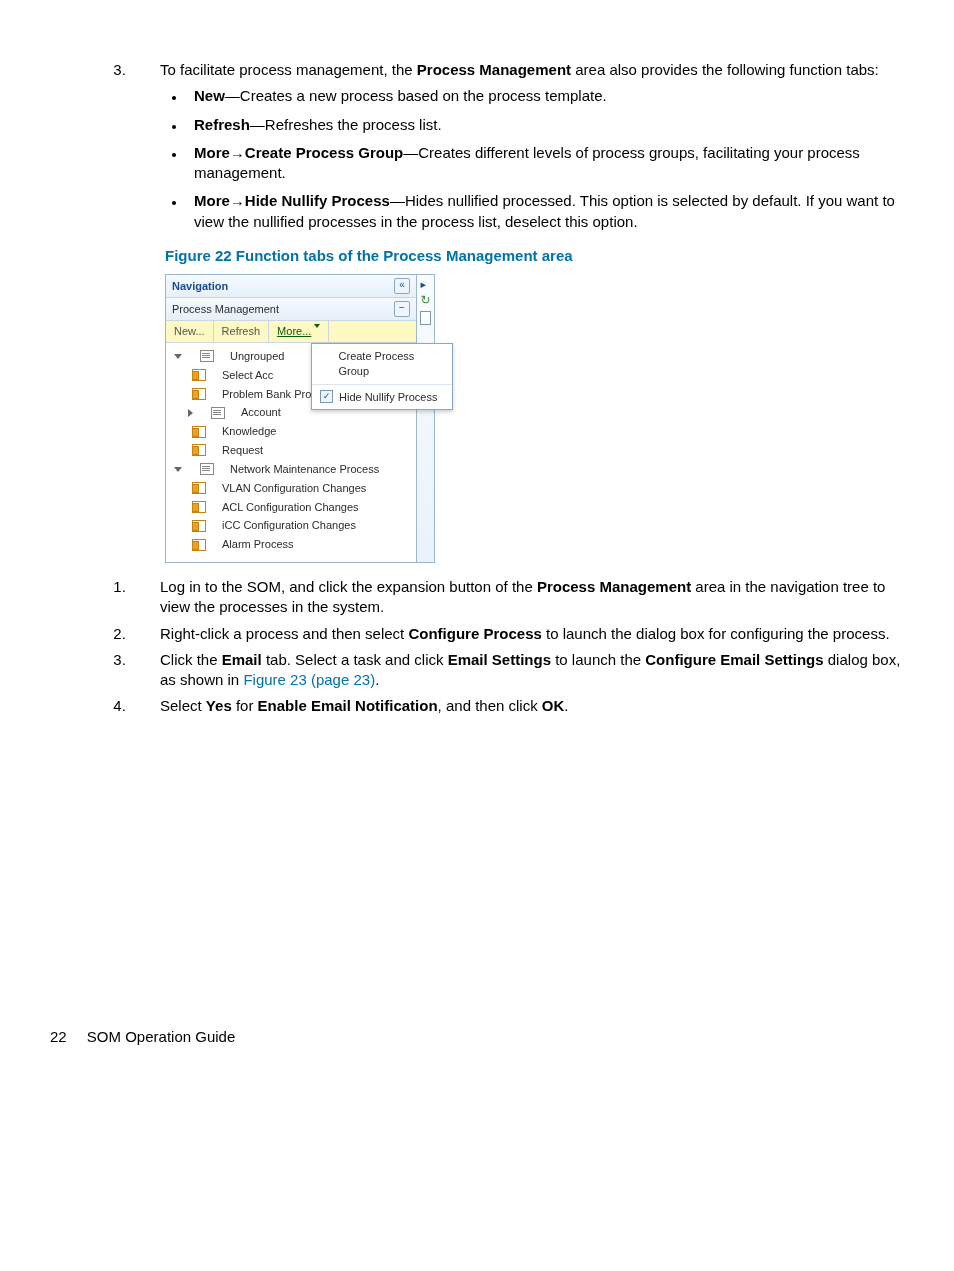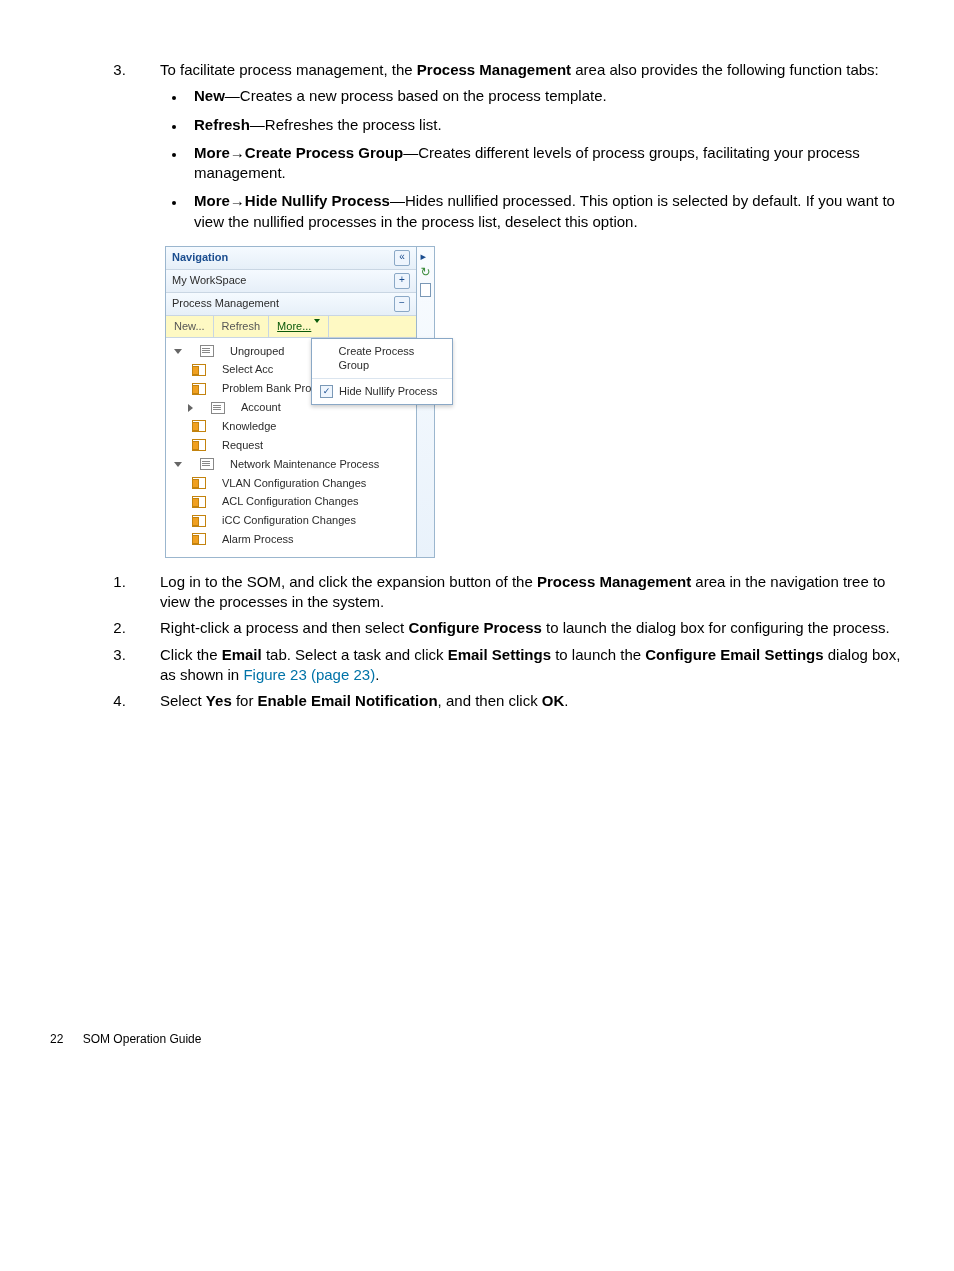--- a/index.html
+++ b/index.html
@@ -43,21 +43,21 @@
     font-weight: bold;
     font-size: 15px;
     margin: 14px 0 8px 70px;
   }
   .proc-title { margin-left: 35px; margin-top: 22px; }
   .link { color: #0073a8; }
   .footer {
     position: absolute;
     left: 50px;
     bottom: 44px;
-    font-size: 12px;
+    font-size: 15px;
   }
   .footer .pg { margin-right: 16px; }
 
   
   .figwrap {
     margin: 6px 0 14px 70px;
     display: flex;
     align-items: stretch;
   }
   .navpanel {
@@ -144,30 +144,27 @@
       <span>To facilitate process management, the </span><span class="bold">Process Management</span><span> area also provides the following function tabs:</span>
       <ul class="ul-sub">
         <li><span class="bold">New</span><span>—Creates a new process based on the process template.</span></li>
         <li><span class="bold">Refresh</span><span>—Refreshes the process list.</span></li>
         <li><span class="bold">More</span><span>→</span><span class="bold">Create Process Group</span><span>—Creates different levels of process groups, facilitating your process management.</span></li>
         <li><span class="bold">More</span><span>→</span><span class="bold">Hide Nullify Process</span><span>—Hides nullified processed. This option is selected by default. If you want to view the nullified processes in the process list, deselect this option.</span></li>
       </ul>
     </li>
   </ol>
 
+  <div class="fig-caption">Figure 22 Function tabs of the Process Management area</div>
 
   <div class="figwrap">
     <div class="navpanel">
       <div class="np-row">
         <span class="np-title">Navigation</span>
         <span class="np-btn">«</span>
-      </div>
-      <div class="np-row">
-        <span>My WorkSpace</span>
-        <span class="np-btn">+</span>
       </div>
       <div class="np-row">
         <span>Process Management</span>
         <span class="np-btn">−</span>
       </div>
       <div class="np-toolbar">
         <div class="tbtn">New...</div>
         <div class="tbtn">Refresh</div>
         <div class="tbtn more">
           <span>More...</span>

